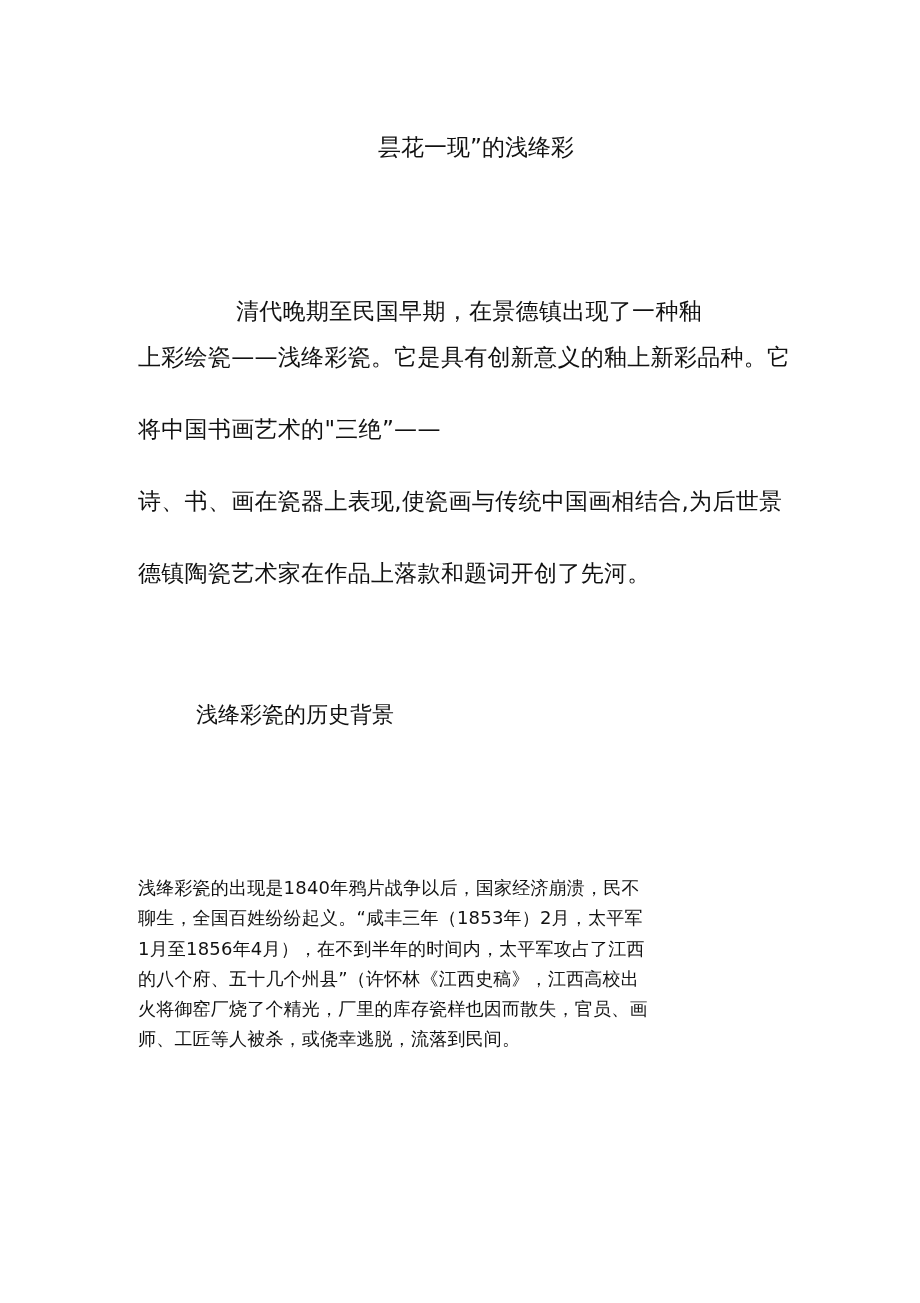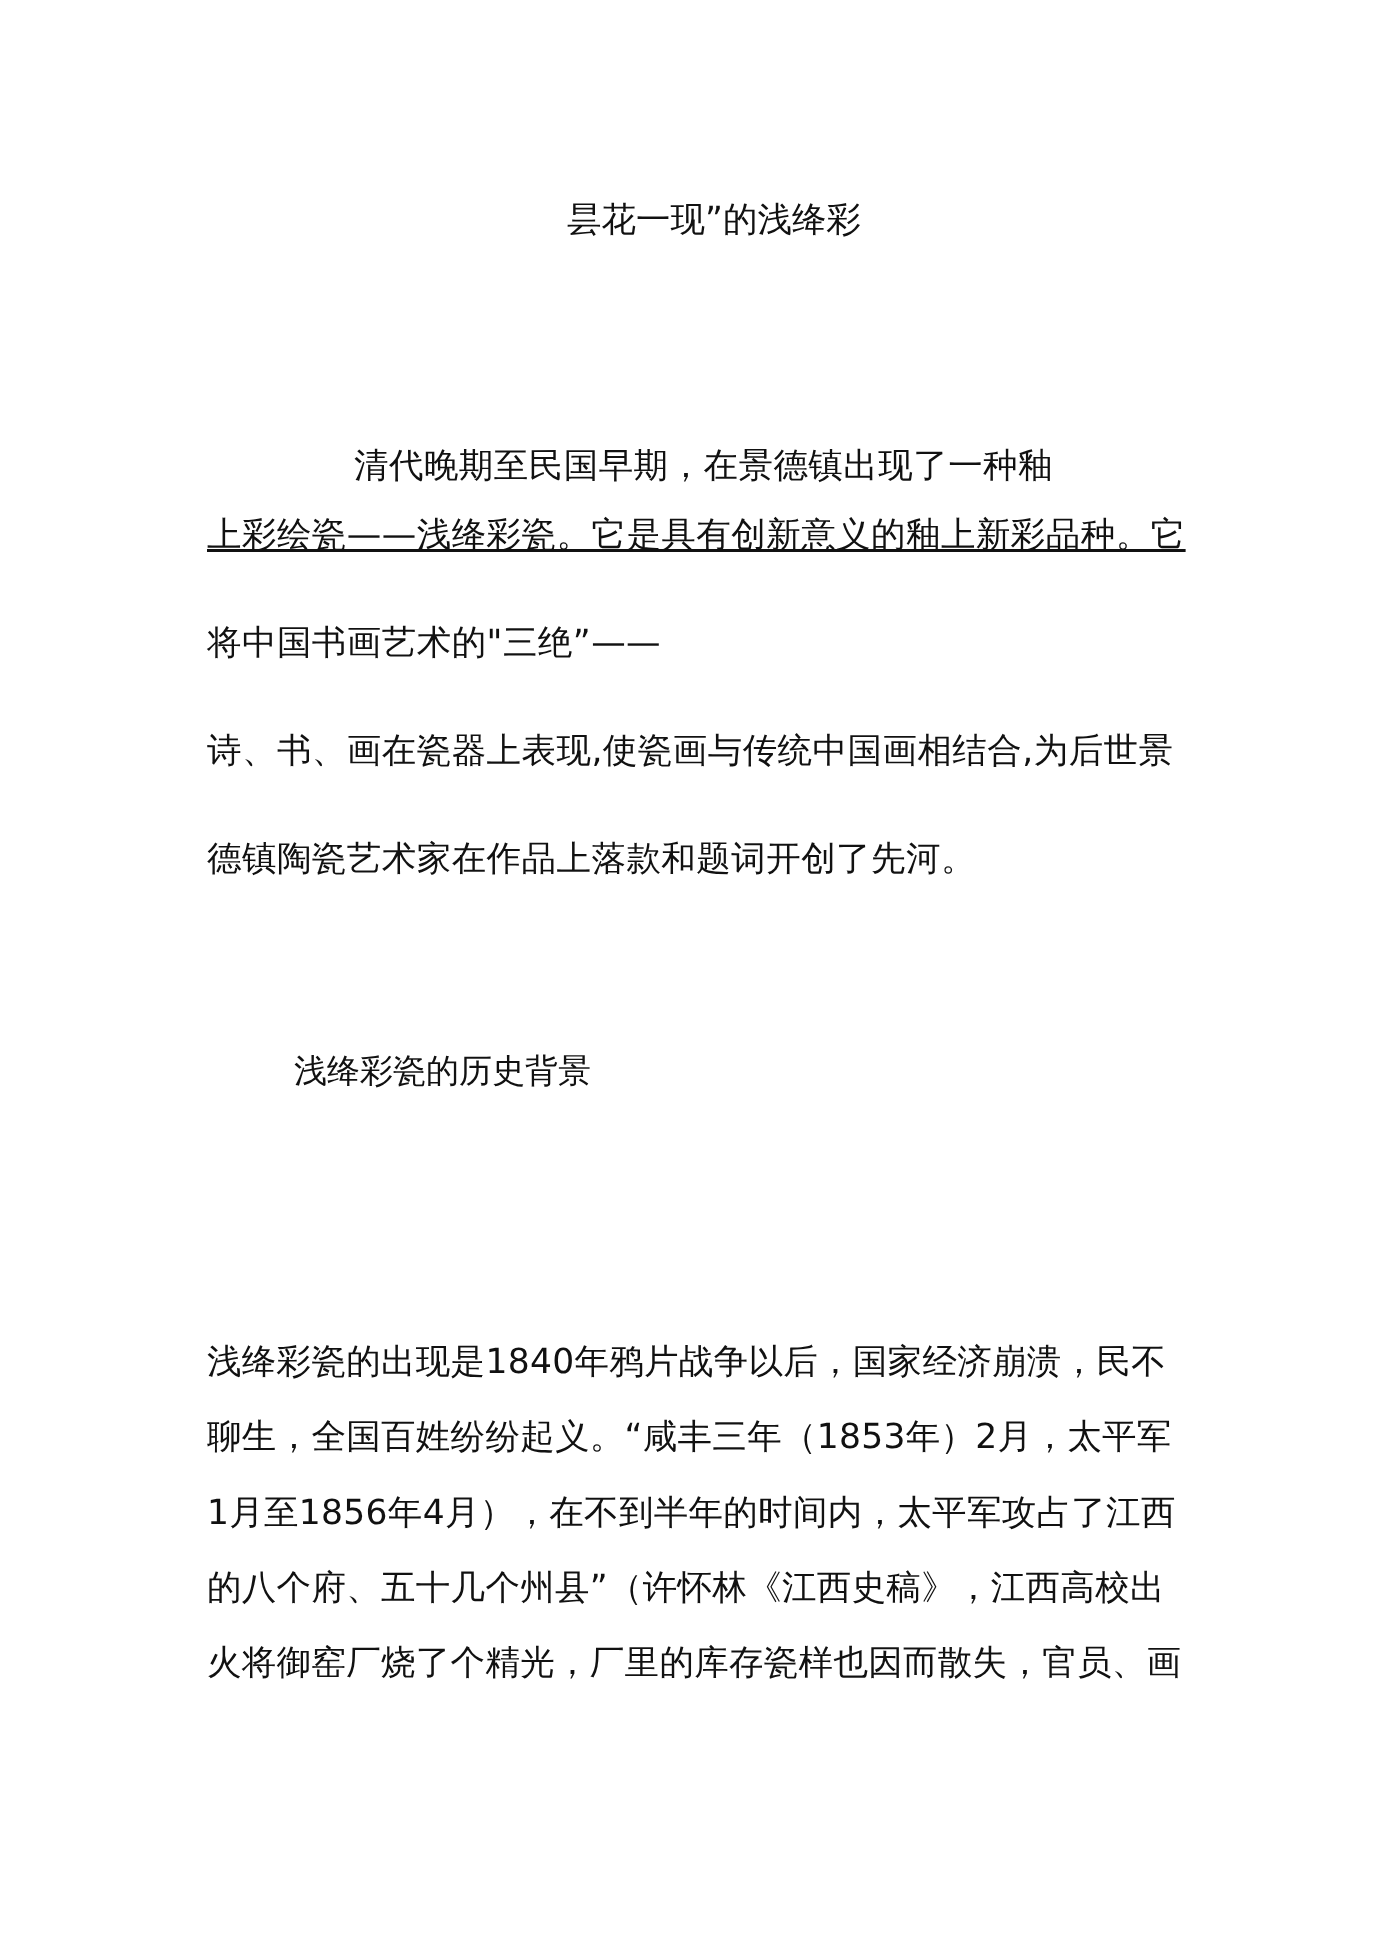--- a/index.html
+++ b/index.html
@@ -48,42 +48,42 @@
     }
     .para-block {
       position: absolute;
       left: 122px;
       top: 873px;
       width: 680px;
     }
     .para-block .pline {
       display: block;
       white-space: nowrap;
-      font-size: 23px;
+      font-size: 18px;
       line-height: 30.3px;
       letter-spacing: 0.2px;
-      margin-top: 20px;
     }
   </style>
 </head>
 <body>
 
 <div class="page">
 
   <div class="title">昙花一现”的浅绛彩</div>
 
   <div class="line" style="left:220px; top:268px;margin-top:28px;">清代晚期至民国早期，在景德镇出现了一种釉</div>
-  <div class="line" style="left:122px; top:342px;text-decoration:underline;">上彩绘瓷——浅绛彩瓷。它是具有创新意义的釉上新彩品种。它</div>
+  <div class="line" style="left:122px; top:342px;">上彩绘瓷——浅绛彩瓷。它是具有创新意义的釉上新彩品种。它</div>
   <div class="line" style="left:122px; top:414px;">将中国书画艺术的"三绝”——</div>
   <div class="line" style="left:122px; top:486px;">诗、书、画在瓷器上表现,使瓷画与传统中国画相结合,为后世景</div>
   <div class="line" style="left:122px; top:558px;">德镇陶瓷艺术家在作品上落款和题词开创了先河。</div>
 
   <div class="heading">浅绛彩瓷的历史背景</div>
 
   <div class="para-block">
     <span class="pline">浅绛彩瓷的出现是1840年鸦片战争以后，国家经济崩溃，民不</span>
     <span class="pline">聊生，全国百姓纷纷起义。“咸丰三年（1853年）2月，太平军</span>
     <span class="pline">1月至1856年4月），在不到半年的时间内，太平军攻占了江西</span>
     <span class="pline">的八个府、五十几个州县”（许怀林《江西史稿》，江西高校出</span>
     <span class="pline">火将御窑厂烧了个精光，厂里的库存瓷样也因而散失，官员、画</span>
+    <span class="pline">师、工匠等人被杀，或侥幸逃脱，流落到民间。</span>
   </div>
 
 </div>
 
 </body></html>

